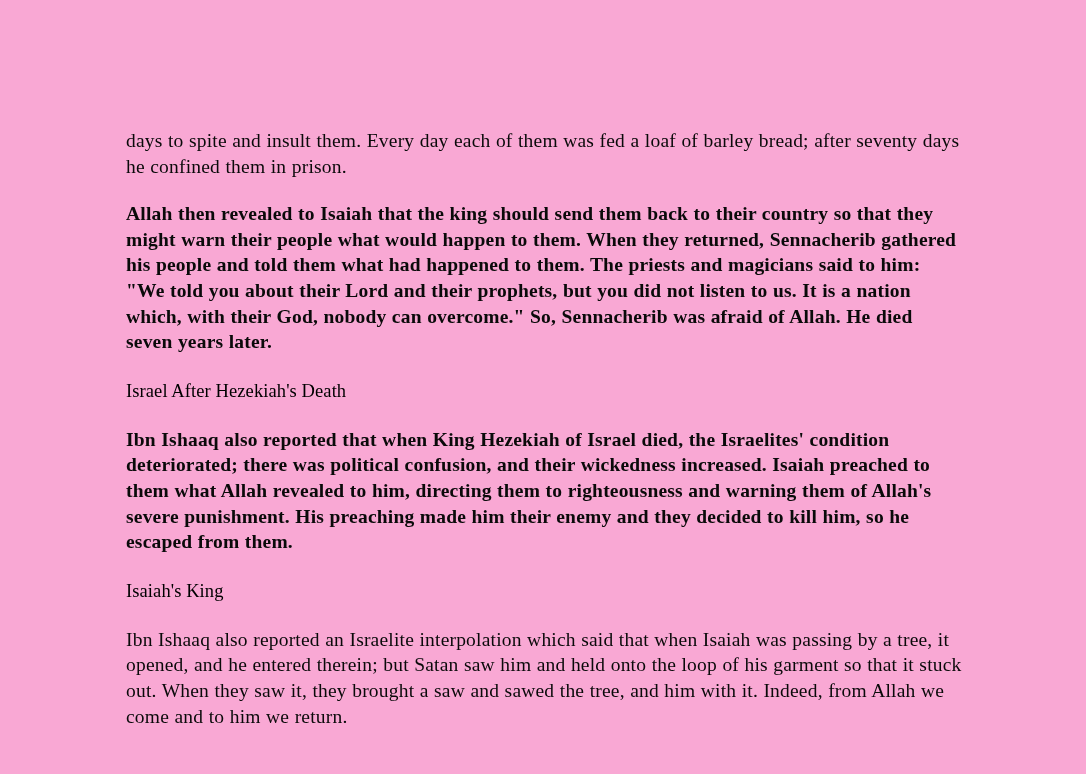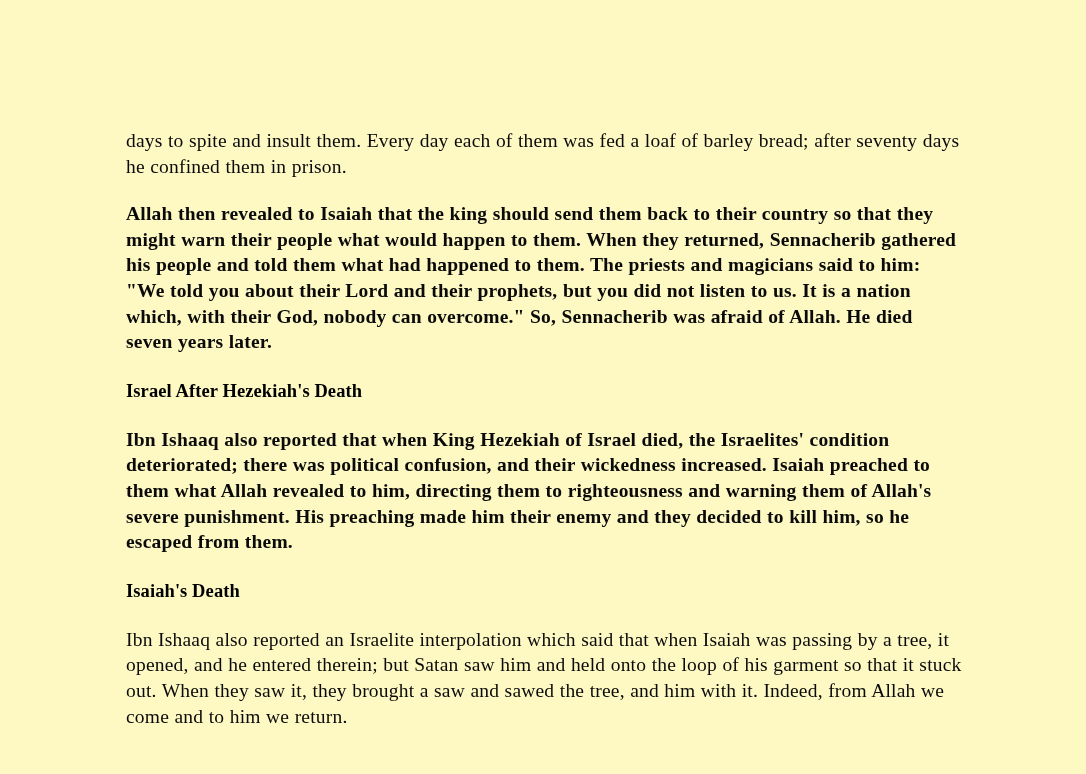--- a/index.html
+++ b/index.html
@@ -14,21 +14,21 @@
     overflow: hidden;
     font-family: "Liberation Serif", "DejaVu Serif", serif;
     color: #000000;
     -webkit-font-smoothing: antialiased;
   }
 
   .page {
     position: relative;
     width: 1086px;
     height: 774px;
-    background: #fef9c3;
+    background: #f9a8d4;
     box-sizing: border-box;
   }
 
   .content {
     position: absolute;
     left: 126px;
     top: 128px;
     width: 836px;
   }
 
@@ -43,21 +43,21 @@
   }
 
   .para:last-child {
     margin-bottom: 12px;
   }
 
   .heading {
     margin: 0 0 24px 0;
     font-size: 18.5px;
     line-height: 24px;
-    font-weight: bold;
+    font-weight: normal;
     color: #000000;
     letter-spacing: 0.005em;
   }
 
   
   .para + .heading {
     margin-top: 0px;
   }
 
   .block-gap-1 { margin-bottom: 22px; }
@@ -70,18 +70,18 @@
   <div class="content">
 
     <p class="para block-gap-1">days to spite and insult them. Every day each of them was fed a loaf of barley bread; after seventy days he confined them in prison.</p>
 
     <p class="para block-gap-2">Allah then revealed to Isaiah that the king should send them back to their country so that they might warn their people what would happen to them. When they returned, Sennacherib gathered his people and told them what had happened to them. The priests and magicians said to him: "We told you about their Lord and their prophets, but you did not listen to us. It is a nation which, with their God, nobody can overcome." So, Sennacherib was afraid of Allah. He died seven years later.</p>
 
     <h2 class="heading">Israel After Hezekiah's Death</h2>
 
     <p class="para block-gap-2">Ibn Ishaaq also reported that when King Hezekiah of Israel died, the Israelites' condition deteriorated; there was political confusion, and their wickedness increased. Isaiah preached to them what Allah revealed to him, directing them to righteousness and warning them of Allah's severe punishment. His preaching made him their enemy and they decided to kill him, so he escaped from them.</p>
 
-    <h2 class="heading">Isaiah's Death</h2>
+    <h2 class="heading">Isaiah's King</h2>
 
     <p class="para">Ibn Ishaaq also reported an Israelite interpolation which said that when Isaiah was passing by a tree, it opened, and he entered therein; but Satan saw him and held onto the loop of his garment so that it stuck out. When they saw it, they brought a saw and sawed the tree, and him with it. Indeed, from Allah we come and to him we return.</p>
 
   </div>
 </div>
 
 </body></html>

